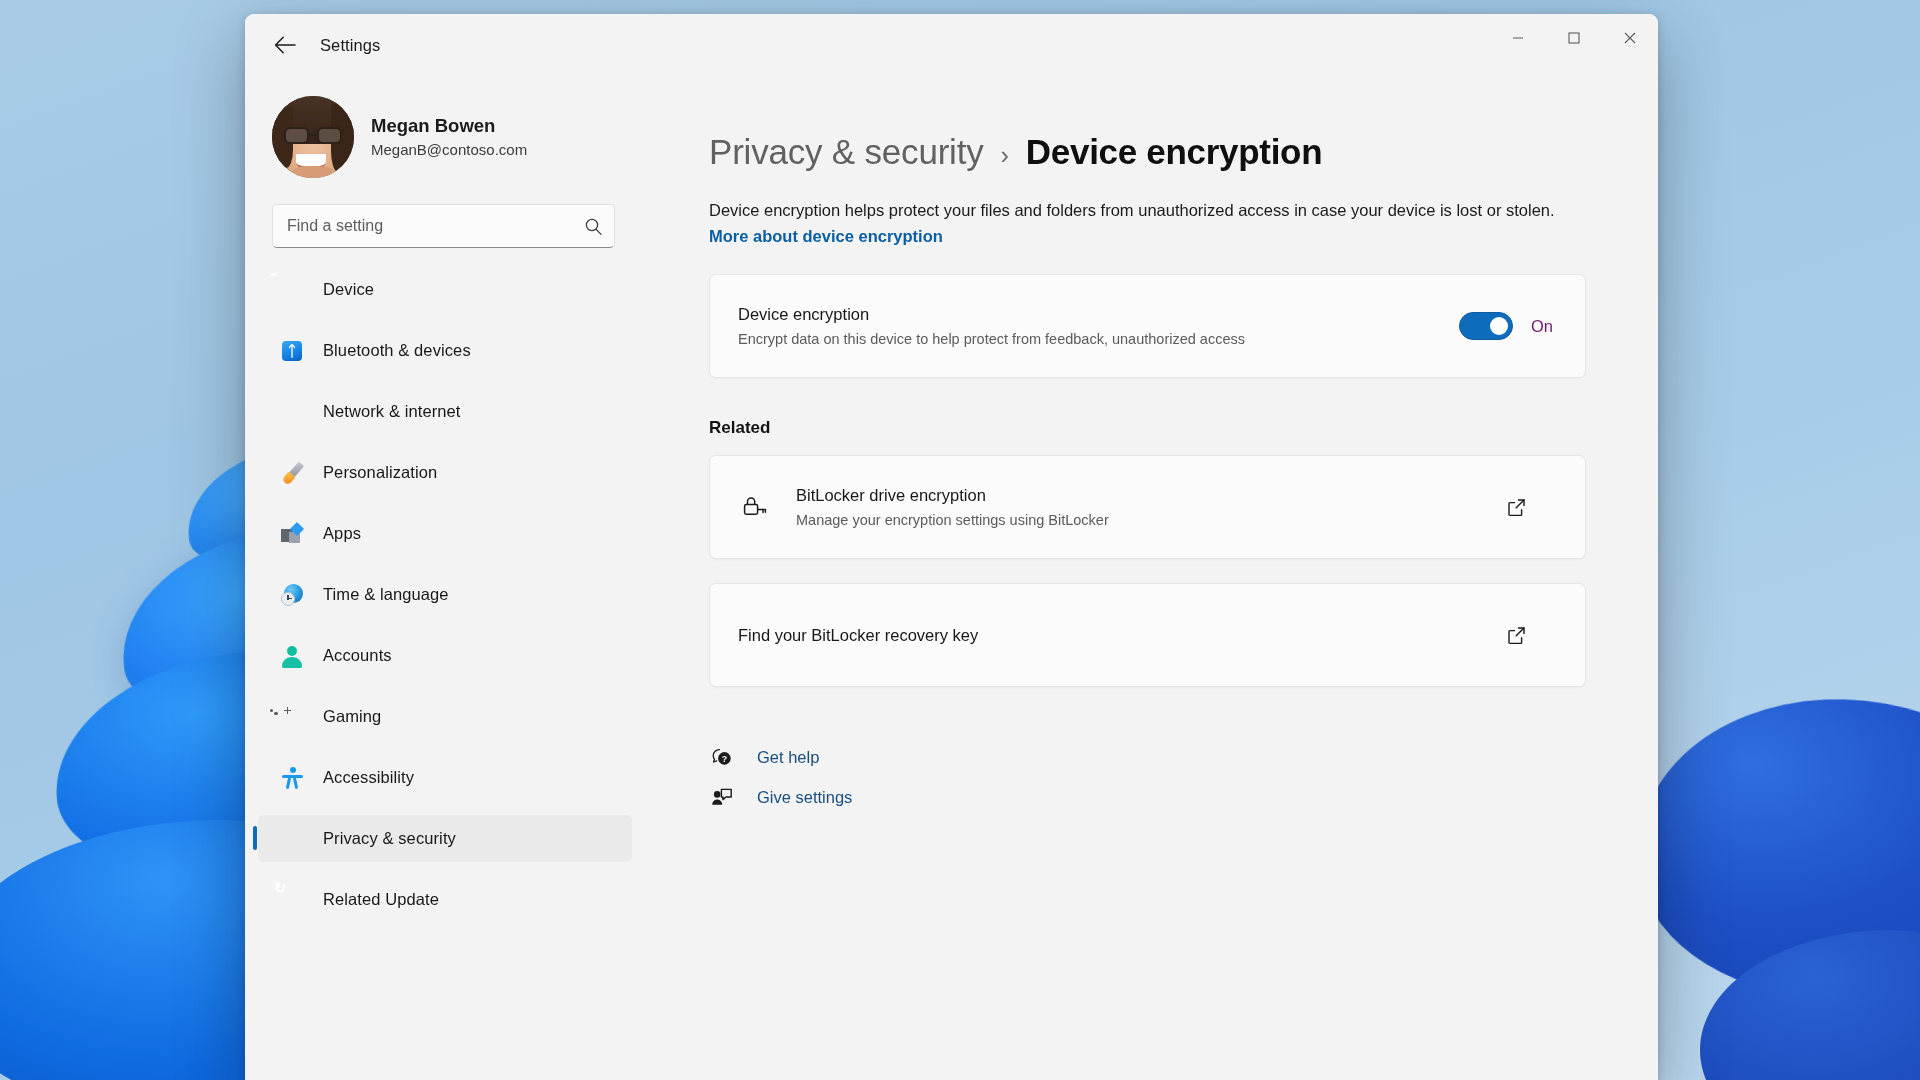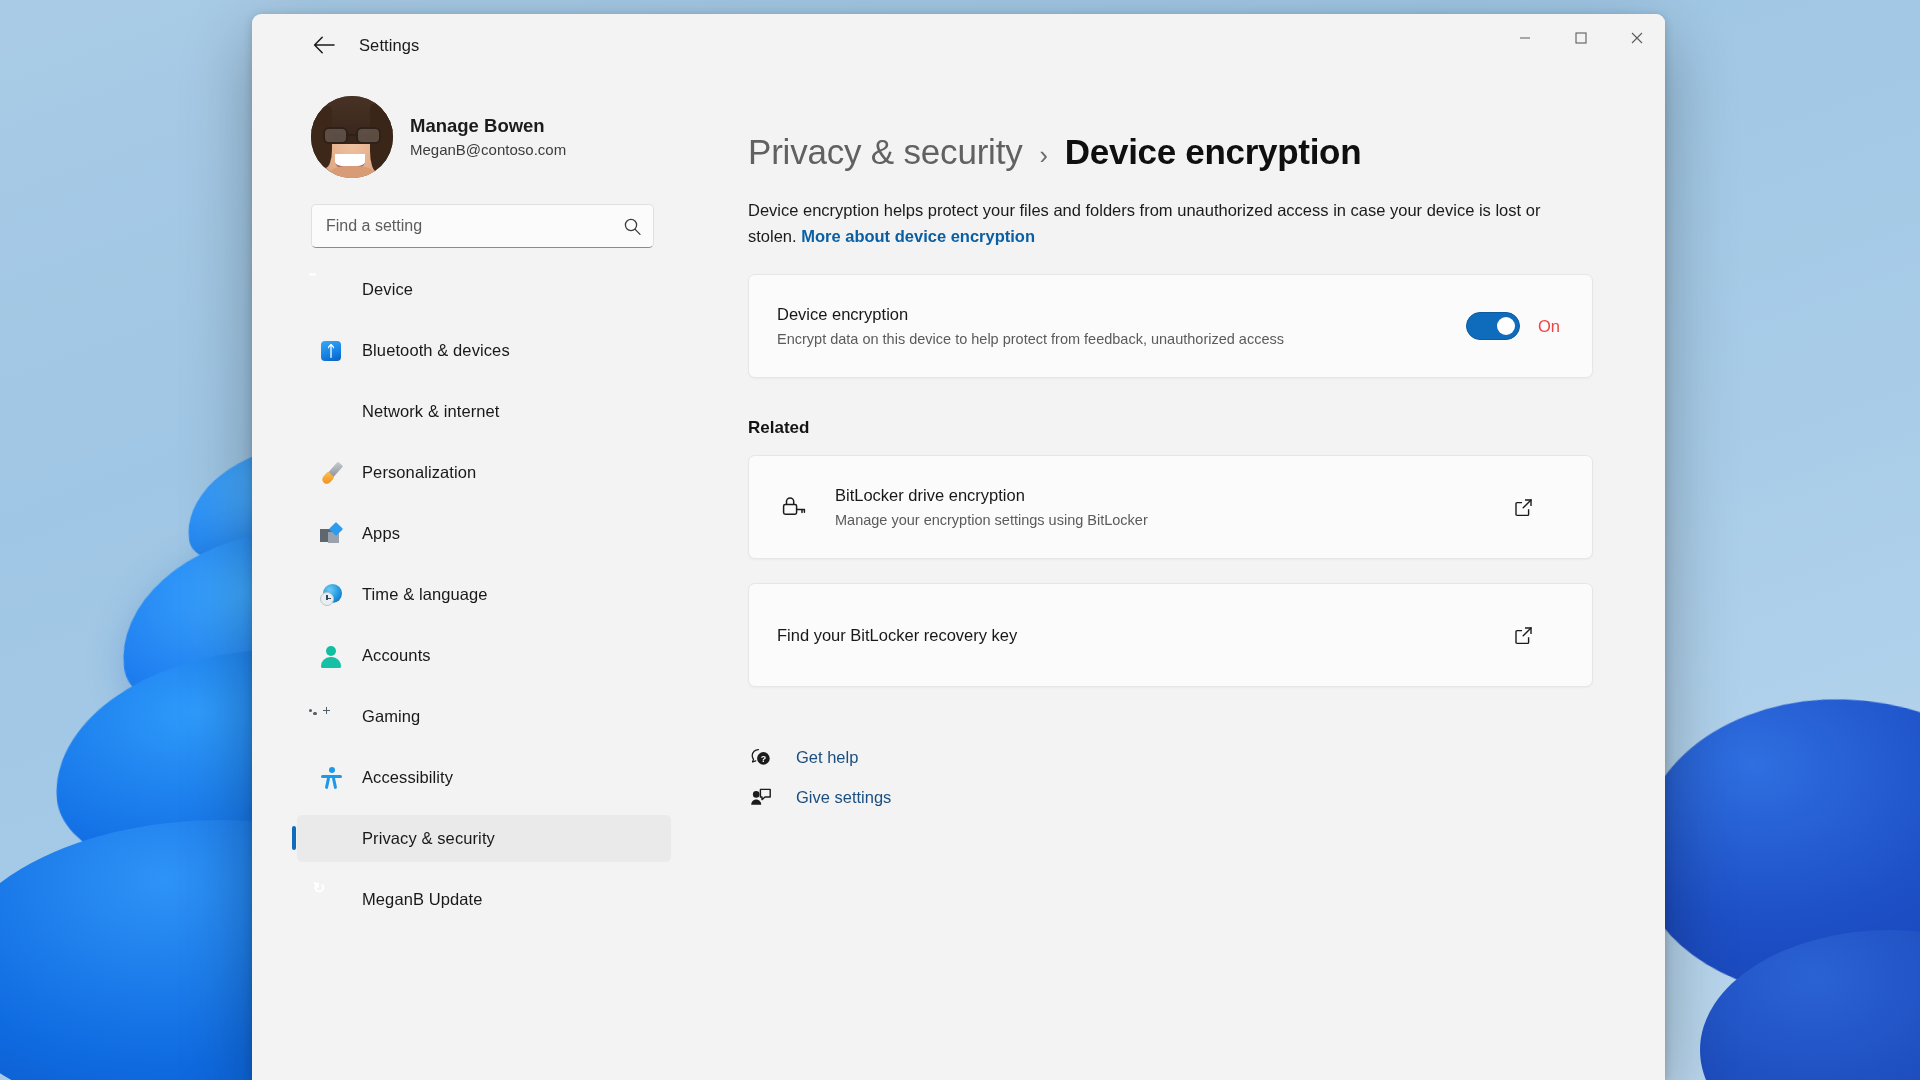--- a/index.html
+++ b/index.html
@@ -53,26 +53,26 @@
   }
   .petal-r2 {
     left: 1700px; top: 930px; width: 380px; height: 240px;
     background: radial-gradient(ellipse at 30% 20%, #2a62d4 0%, #1a47b8 60%, #123a9e 100%);
     border-radius: 50%;
   }
 
   
   #settings-window {
     position: absolute;
-    left: 252px; top: 14px; width: 1413px; height: 1066px;
+    left: 245px; top: 14px; width: 1413px; height: 1066px;
     background: #f3f3f3;
     border-radius: 9px 9px 0 0;
     box-shadow: 0 24px 70px rgba(0,0,0,.30), 0 2px 10px rgba(0,0,0,.18);
     overflow: hidden;
-    display: flex; flex-direction: column; padding-left: 32px;
+    display: flex; flex-direction: column;
   }
 
   
   #titlebar {
     height: 62px; flex: 0 0 62px;
     display: flex; align-items: center;
     background: #f3f3f3;
     position: relative;
   }
   #back-button {
@@ -281,21 +281,21 @@
   .toggle-wrap { display: flex; align-items: center; gap: 18px; margin-left: 20px; }
   .toggle {
     width: 54px; height: 28px; border-radius: 14px;
     background: #0f6cbd; position: relative; cursor: pointer;
     border: 1px solid #0c5c9f;
   }
   .toggle .knob {
     position: absolute; right: 4px; top: 4px; width: 18px; height: 18px;
     border-radius: 50%; background: #fff;
   }
-  .toggle-label { font-size: 16.5px; color: #ef4444; min-width: 26px; }
+  .toggle-label { font-size: 16.5px; color: #701a75; min-width: 26px; }
 
   #related-heading {
     font-size: 17px; font-weight: 600; color: #141414;
     margin: 40px 0 17px 0;
   }
   .card-spacer { height: 14px; }
 
   #footer-links { margin-top: 50px; }
   .flink {
     display: flex; align-items: center; gap: 22px;
@@ -358,21 +358,21 @@
           <div class="av-hair-r"></div>
           <div class="av-glasses">
             <div class="av-lens l"></div>
             <div class="av-lens r"></div>
             <div class="av-bridge"></div>
           </div>
           <div class="av-mouth"></div>
           <div class="av-neck"></div>
         </div>
         <div>
-          <div id="account-name">Manage Bowen</div>
+          <div id="account-name">Megan Bowen</div>
           <div id="account-email">MeganB@contoso.com</div>
         </div>
       </div>
 
       <div id="search-wrap">
         <div id="search-box">
           <input id="search-input" type="text" placeholder="Find a setting" style="">
           <div id="search-icon-btn">
             <svg width="19" height="19" viewBox="0 0 19 19" fill="none">
               <circle cx="8" cy="8" r="5.6" stroke="#3d3d3d" stroke-width="1.3"></circle>
@@ -450,21 +450,21 @@
           <span class="nav-icon">
             <span class="ic-priv"><span class="shield"></span></span>
           </span>
           <span class="nav-label">Privacy &amp; security</span>
         </div>
 
         <div class="nav-item">
           <span class="nav-icon">
             <span class="ic-wu"><span class="arrows">↻</span></span>
           </span>
-          <span class="nav-label">MeganB Update</span>
+          <span class="nav-label">Related Update</span>
         </div>
 
       </div>
     </div>
 
     <div id="main">
 
       <div id="breadcrumb">
         <span id="crumb-parent">Privacy &amp; security</span>
         <span id="crumb-sep">›</span>

